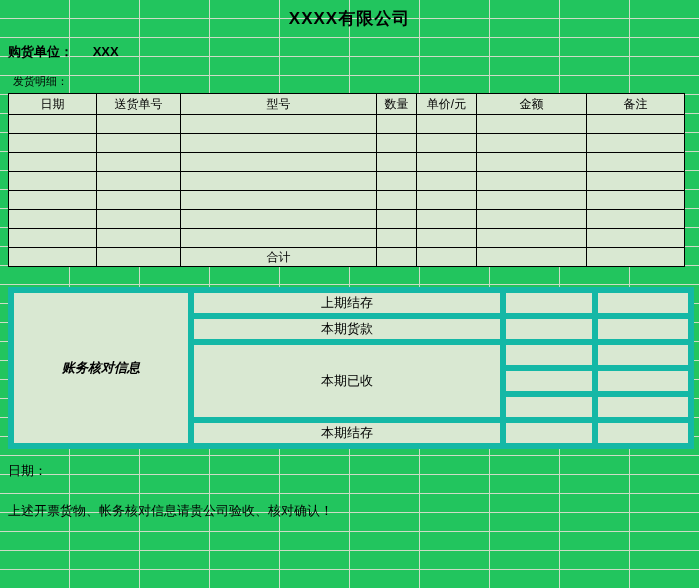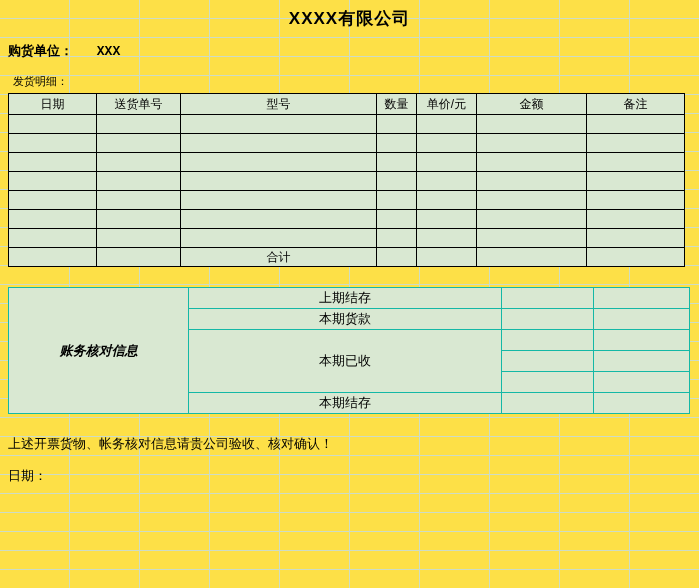--- a/index.html
+++ b/index.html
@@ -12,21 +12,21 @@
     background: #d9e8d2;
     font-family: "Liberation Sans", sans-serif;
     font-size: 13px;
     color: #000;
     overflow: hidden;
   }
   .sheet {
     position: relative;
     width: 699px;
     height: 588px;
-    background: #fde047;
+    background: #22c55e;
     box-sizing: border-box;
   }
   
   .grid-bg {
     position: absolute;
     left: 0; top: 0;
     width: 699px;
     height: 588px;
     background-image:
       repeating-linear-gradient(to right, transparent 0 69px, #cddcc6 69px 70px),
@@ -45,21 +45,20 @@
     font-weight: bold;
     font-size: 17px;
     letter-spacing: 1px;
     line-height: 26px;
   }
   .buyer-row {
     margin-top: 10px;
     padding-left: 8px;
     font-size: 13px;
     line-height: 20px;
-    font-family: Liberation Mono, monospace;
   }
   .buyer-label {
     font-weight: bold;
   }
   .buyer-value {
     display: inline-block;
     margin-left: 16px;
     font-weight: bold;
   }
   .section-label {
@@ -96,21 +95,21 @@
   .col-remark { width: 98px; }
 
   table.account {
     border-collapse: collapse;
     margin-left: 8px;
     margin-top: 20px;
     width: 682px;
     table-layout: fixed;
   }
   table.account td {
-    border: 1px solid #14b8a6;
+    border: 6px solid #14b8a6;
     height: 20px;
     font-size: 13px;
     text-align: center;
     padding: 0;
     background: #d9e8d2;
   }
   .acct-label {
     font-weight: bold;
     font-size: 14px;
     font-style: italic;
@@ -277,17 +276,17 @@
           <td></td>
         </tr>
         <tr>
           <td>本期结存</td>
           <td></td>
           <td></td>
         </tr>
       </tbody>
     </table>
 
+    <div class="footer-line footer-gap-a">日期：</div>
     <div class="footer-line footer-gap-b">上述开票货物、帐务核对信息请贵公司验收、核对确认！</div>
-    <div class="footer-line footer-gap-a">日期：</div>
 
   </div>
 </div>
 
 </body></html>

